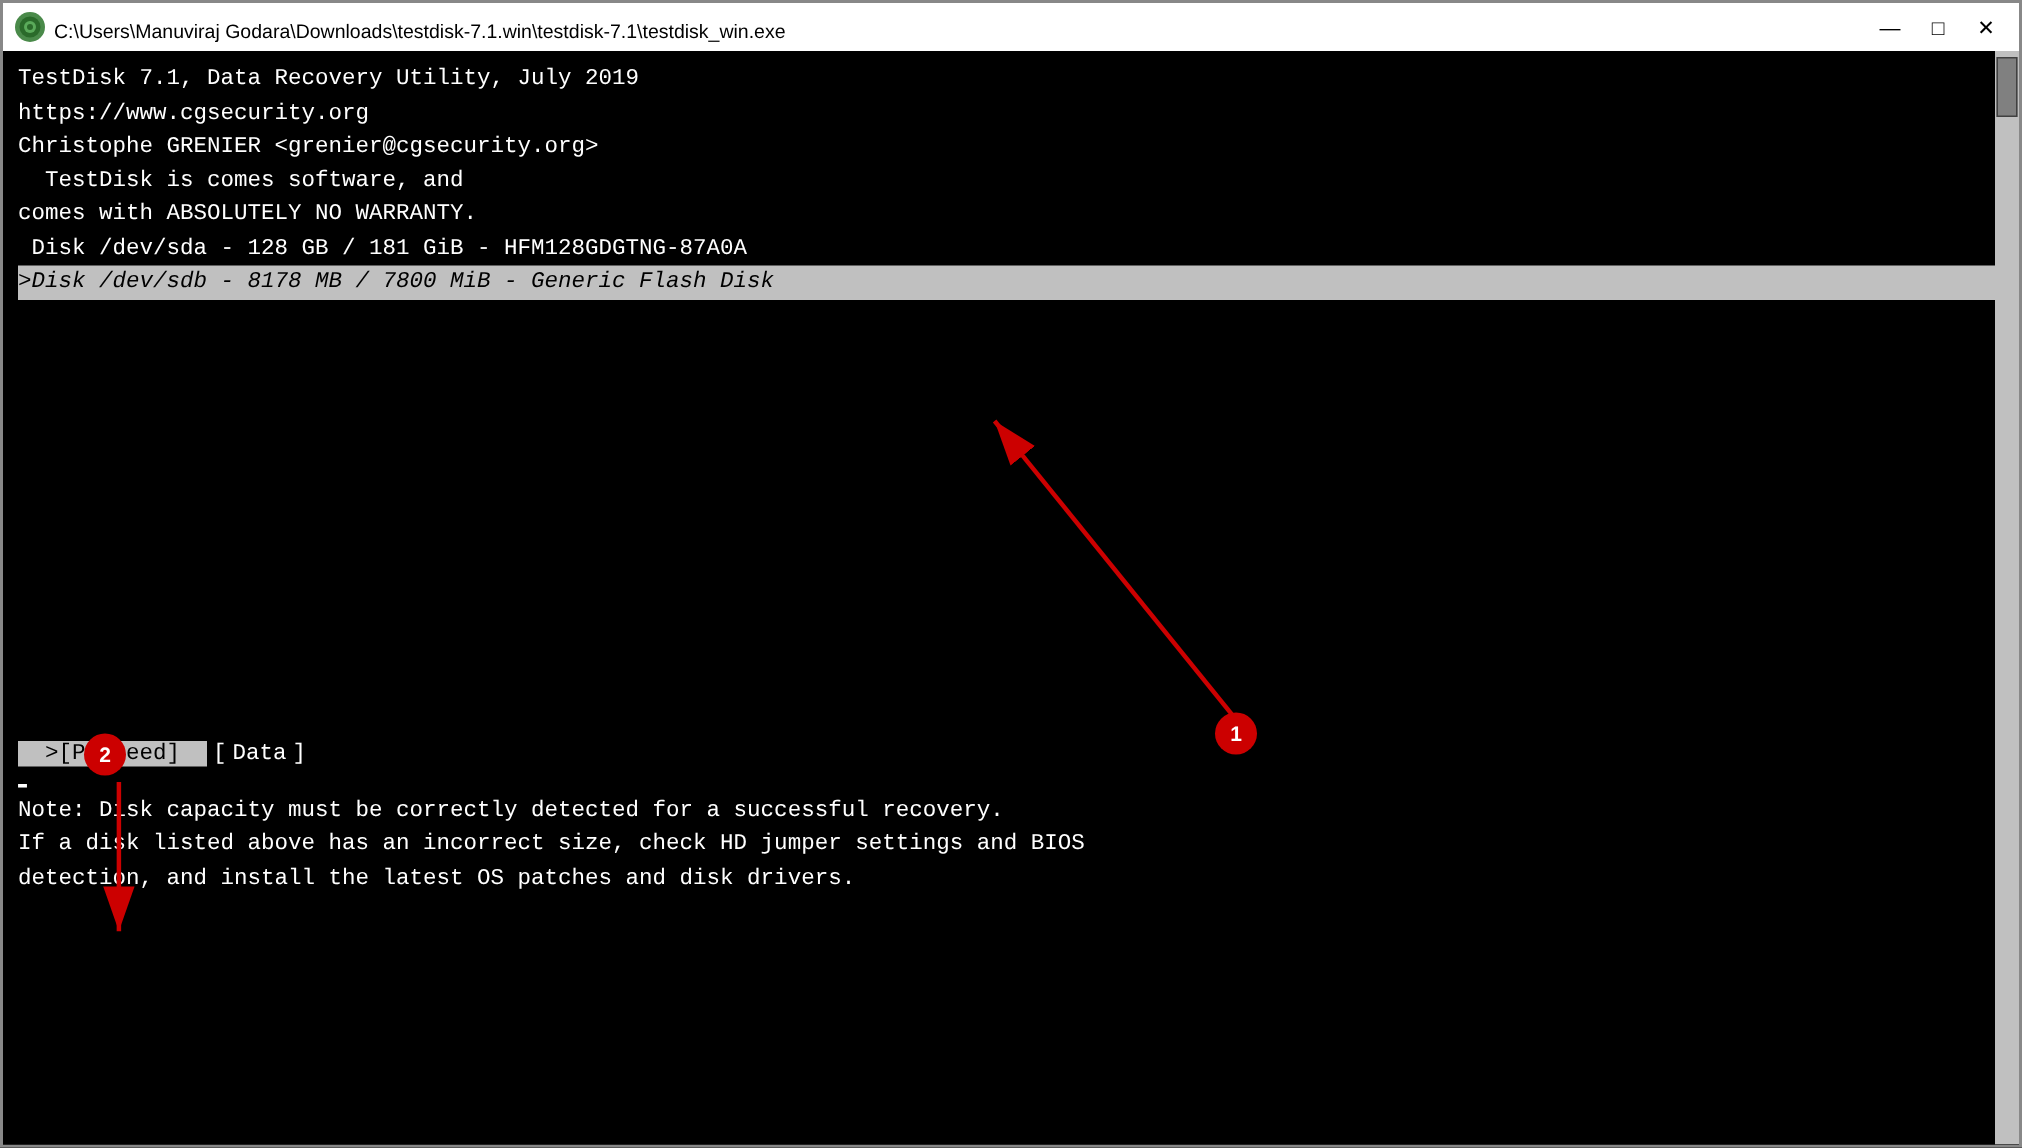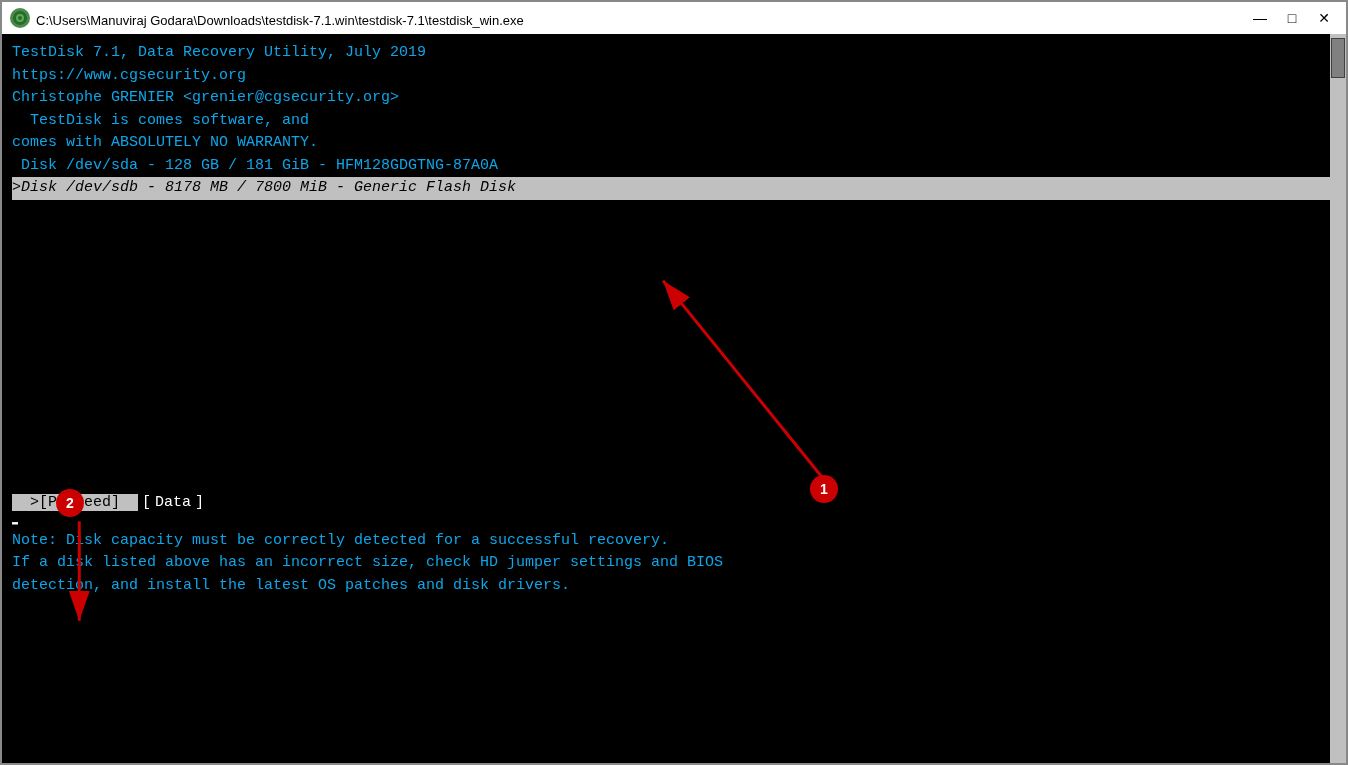--- a/index.html
+++ b/index.html
@@ -84,21 +84,21 @@
       font-family: 'Courier New', Courier, monospace;
       font-size: 15px;
       padding: 8px 10px;
       position: relative;
       overflow: hidden;
     }
 
     .terminal-line {
       white-space: pre;
       line-height: 1.5;
-      color: #0ea5e9;
+      color: #ffffff;
     }
 
     .terminal-line.highlighted {
       background: #c0c0c0;
       color: #000;
       display: block;
       font-style: italic;
     }
 
     .proceed-bar {

